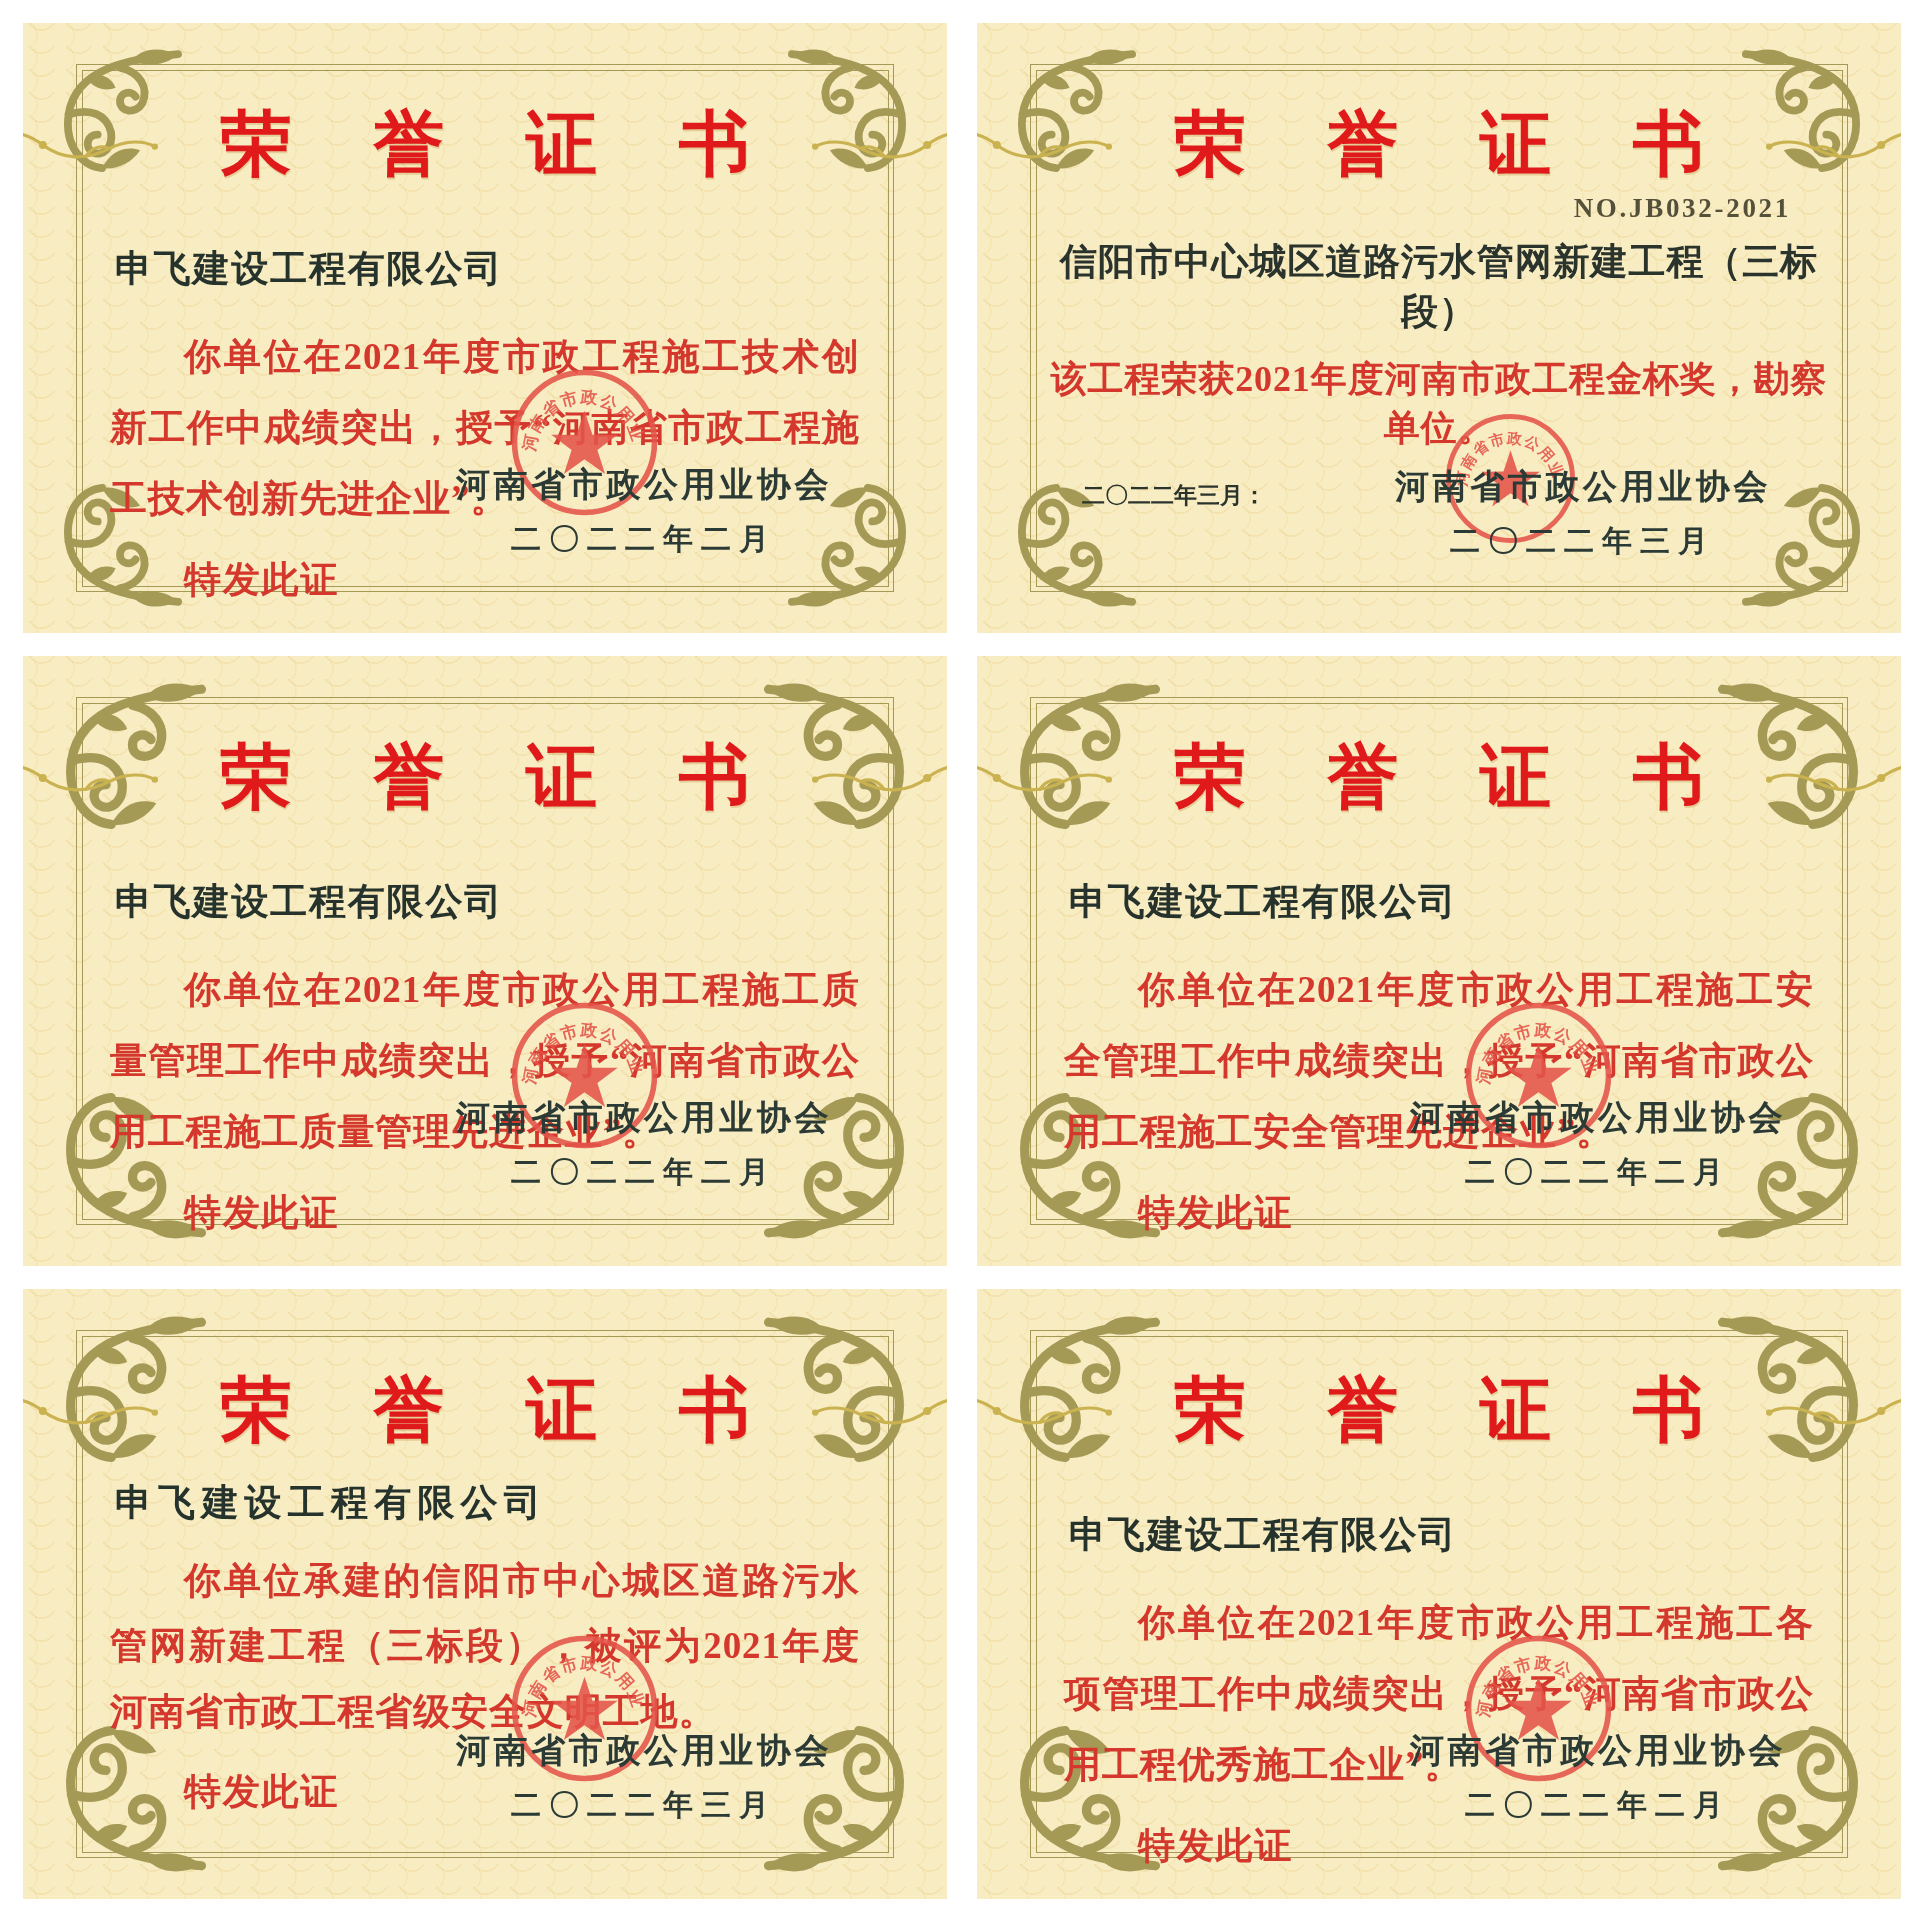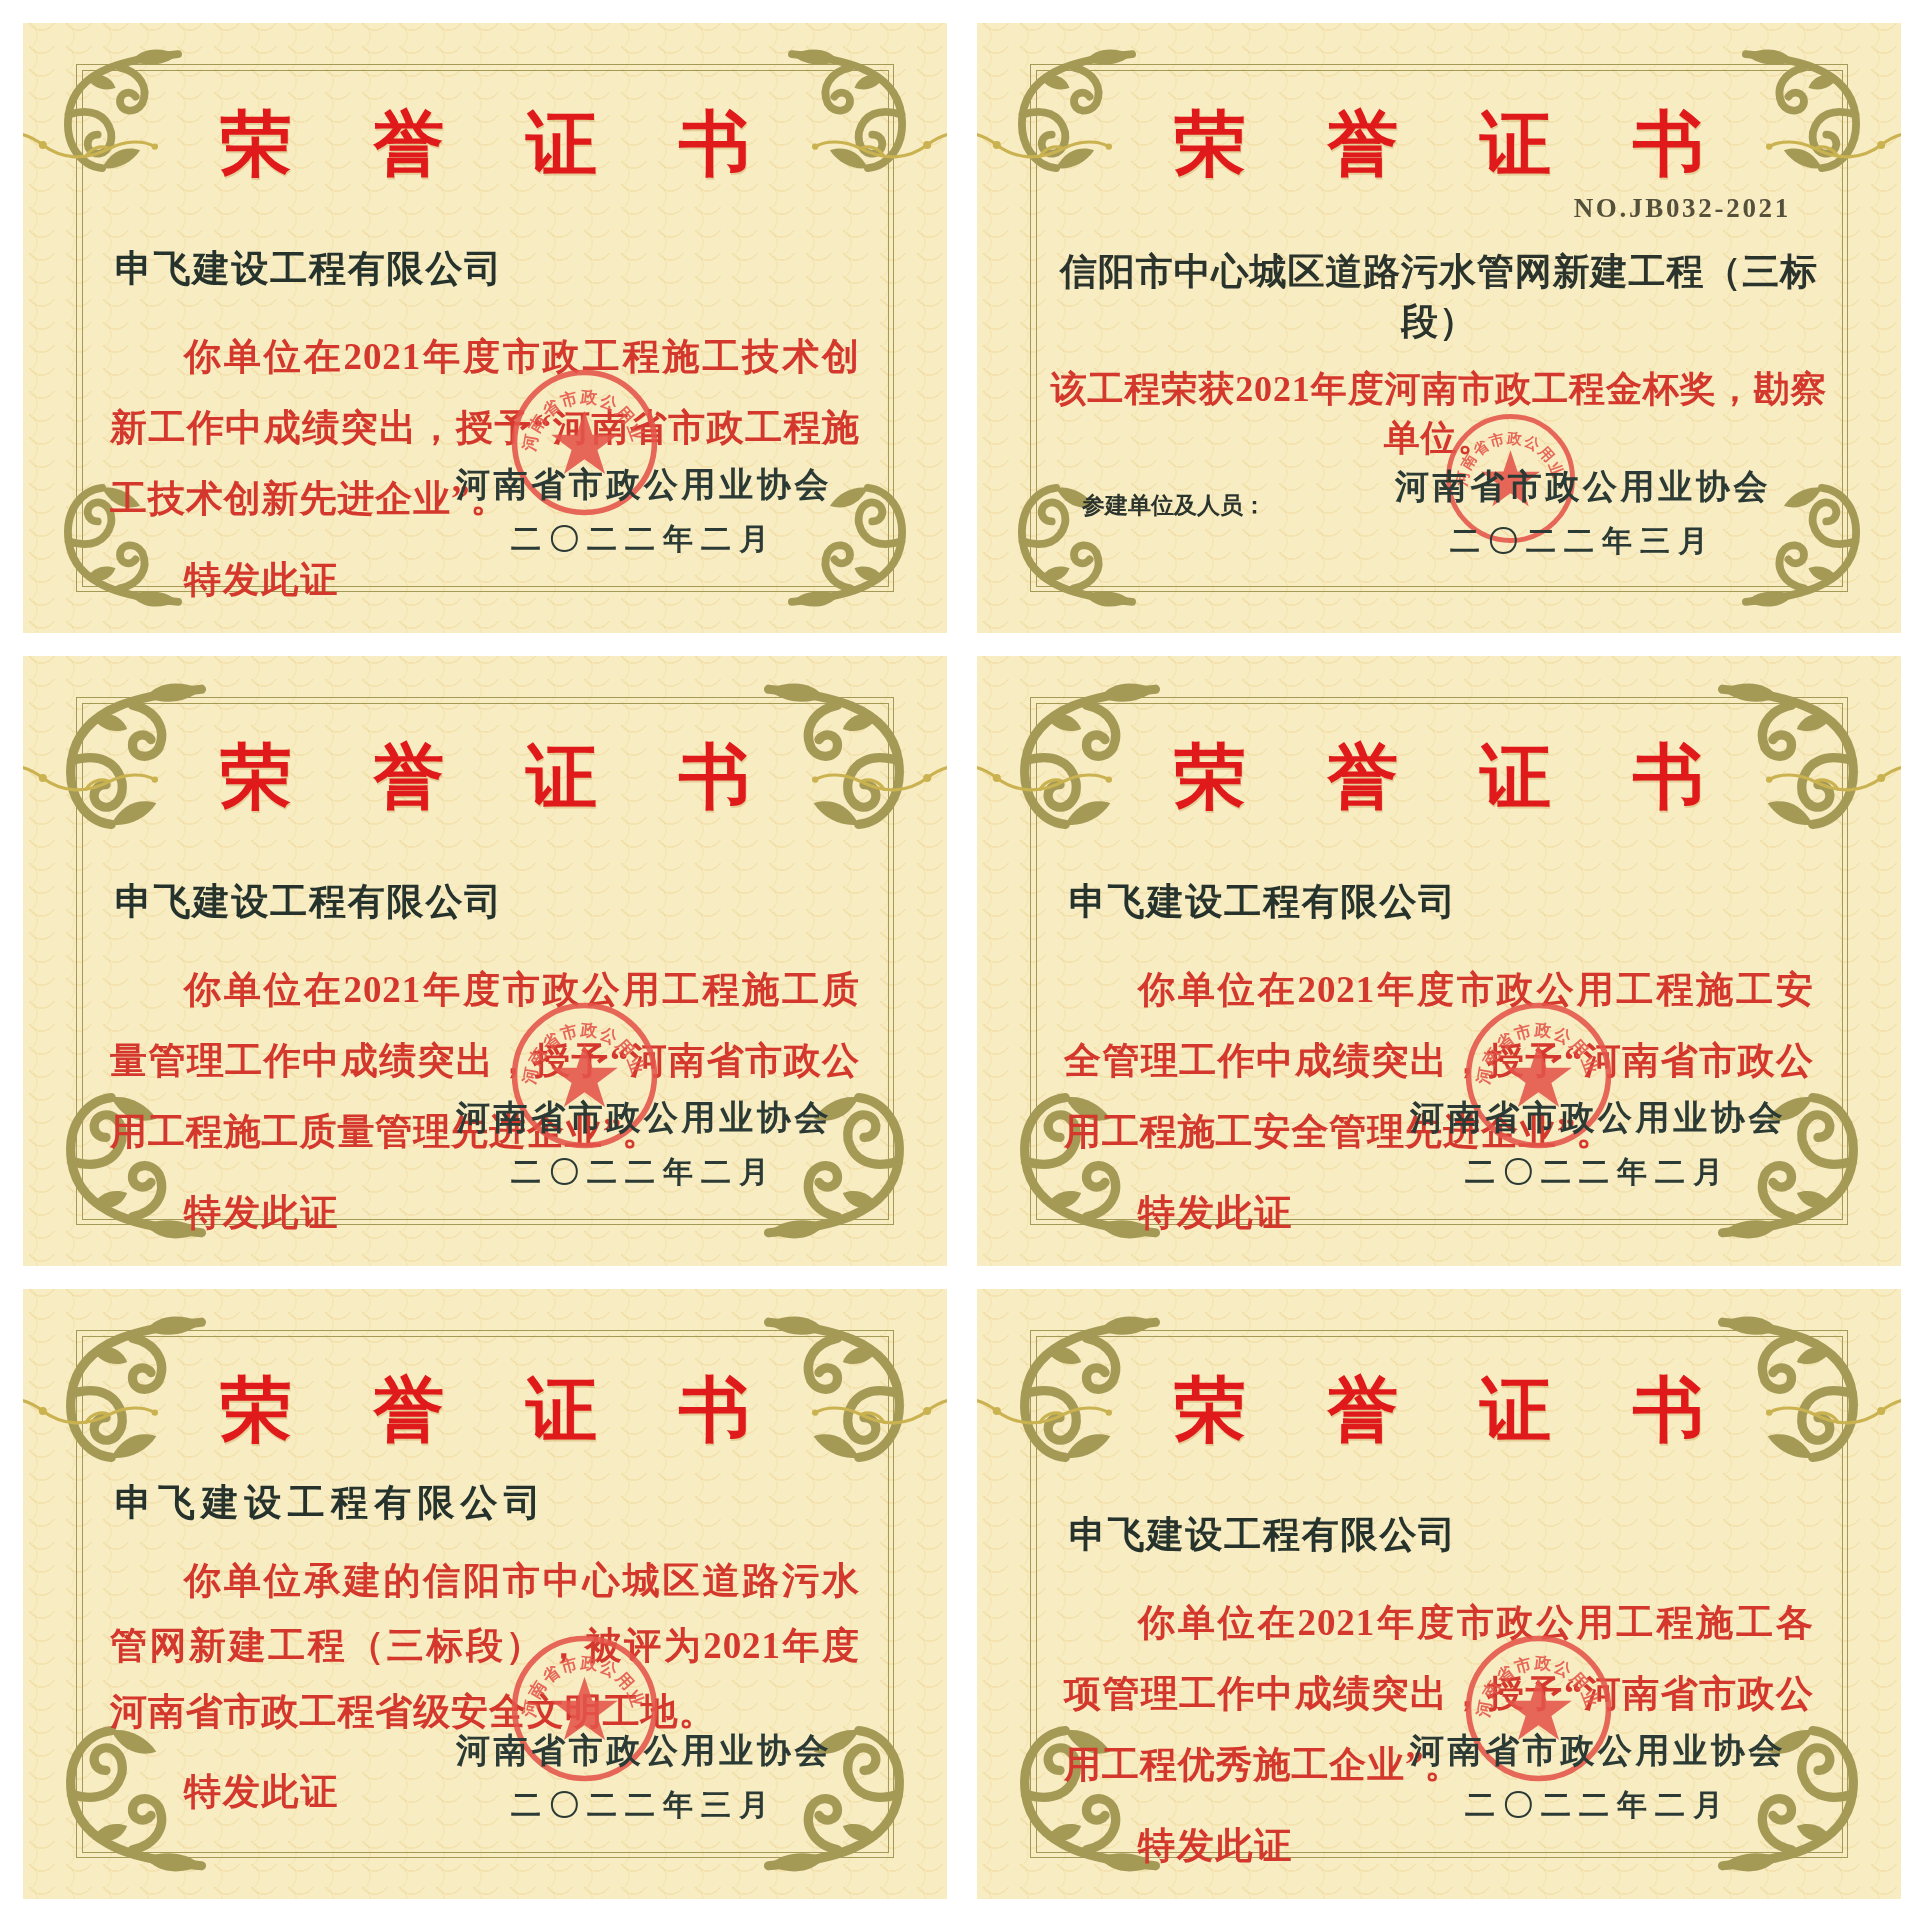--- a/index.html
+++ b/index.html
@@ -46,21 +46,21 @@
     line-height:1.92;text-indent:2em;letter-spacing:0.9px;text-align:justify;
   }
   .bodytext.three{line-height:1.78;margin-top:19.6px;}
   .grant{margin:21.4px 34px 0;font-size:37px;font-weight:700;color:#d4382d;text-indent:2em;letter-spacing:1.8px;}
   .footer{position:absolute;right:62px;bottom:32px;text-align:center;z-index:3;}
   .issuer{margin:0;font-size:34px;font-weight:700;color:#2b3a34;letter-spacing:3.6px;}
   .dateline{margin:10.7px 0 0;font-size:30px;font-weight:700;color:#2b3a34;letter-spacing:8px;}
   .seal{position:absolute;width:159px;height:159px;right:230px;bottom:70px;opacity:.88;z-index:1;}
   .sealtext{font-size:21px;font-weight:700;fill:#e4544a;letter-spacing:2px;}
   
-  .project{margin:23px 18px 0;text-align:center;font-size:37px;font-weight:900;color:#2a332c;letter-spacing:0.9px;}
+  .project{margin:13px 18px 0;text-align:center;font-size:37px;font-weight:900;color:#2a332c;letter-spacing:0.9px;}
   .award{margin:18px 9px 0;text-align:center;font-size:36px;font-weight:700;color:#d4382d;letter-spacing:0.9px;}
   .plabel{margin:27px 0 0 52px;font-size:23px;font-weight:700;color:#2a332c;}
   .roster{margin:3.6px 52px 0;}
   .prow{display:flex;margin-top:10.7px;font-size:24px;font-weight:700;color:#2a332c;}
   .punit{flex:1;letter-spacing:0.9px;}
   .pnames{width:314px;flex:0 0 auto;white-space:pre;}
   .cert-b .footer{bottom:30px;right:77px;}
   .cert-b .seal{width:141px;height:141px;right:267px;bottom:43px;}
   .defs-holder{position:absolute;width:0;height:0;overflow:hidden;}
 </style>
@@ -157,21 +157,21 @@
           <use href="#vine"></use>
         </svg>
       <h1 class="title">荣 誉 证 书</h1>
       <svg class="vine right" viewBox="0 0 215 58" width="192" height="52">
           <use href="#vine"></use>
         </svg>
     </div>
     <p class="certno">NO.JB032-2021</p>
     <p class="project">信阳市中心城区道路污水管网新建工程（三标段）</p>
     <p class="award">该工程荣获2021年度河南市政工程金杯奖，勘察单位。</p>
-    <p class="plabel">参建单位及人员：</p>
+    <p class="plabel">二〇二二年三月：</p>
     <svg class="seal" viewBox="0 0 200 200">
       <circle cx="100" cy="100" r="88" fill="none" stroke="#e4544a" stroke-width="7"></circle>
       <use href="#sealstar"></use>
       <text class="sealtext"><textPath href="#sealarc">河南省市政公用业协会</textPath></text>
     </svg>
     <div class="footer">
       <p class="issuer">河南省市政公用业协会</p>
       <p class="dateline">二〇二二年三月</p>
     </div>
   </div>

